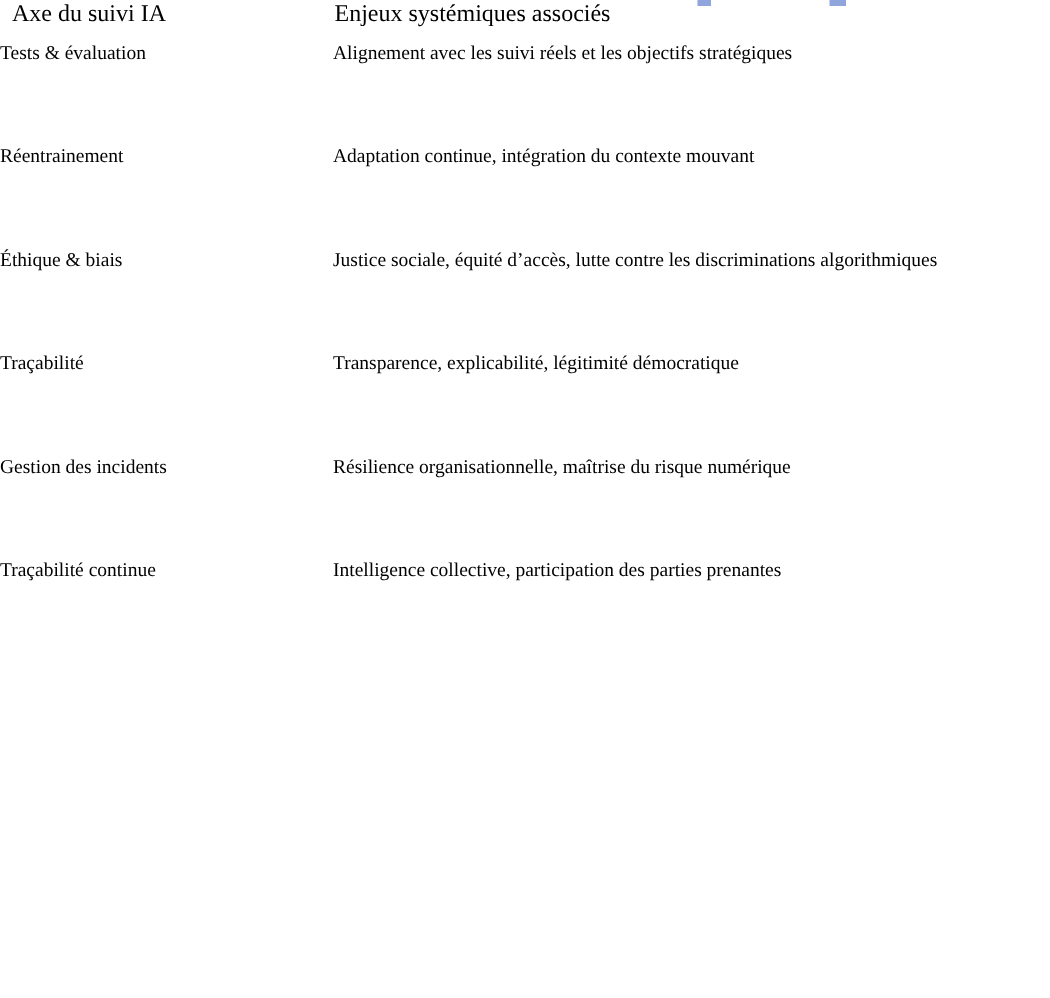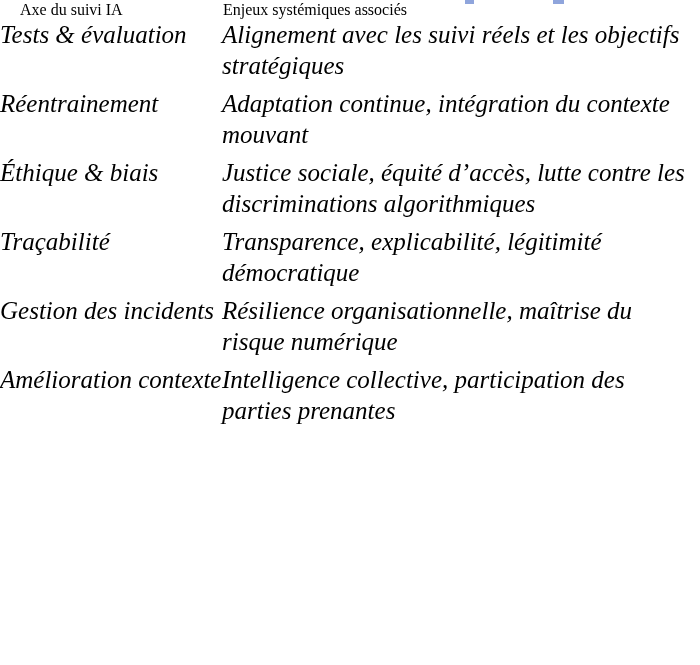--- a/index.html
+++ b/index.html
@@ -43,29 +43,28 @@
     top: 0;
     left: 0;
     width: 700px;
     border-collapse: collapse;
     table-layout: fixed;
   }
   .doc-table td {
     vertical-align: top;
     padding: 0;
     border: 0;
-    font-size: 25px;
+    font-size: 13px;
     line-height: 30.5px;
-    font-style: italic;
   }
   .col-axis   { width: 222px; }
   .col-issue  { width: 478px; }
 
   .cell-axis {
-    padding-left: 20px;
+    padding-left: 8px;
     padding-right: 2px;
     white-space: nowrap;
   }
   .cell-issue {
     padding-right: 68px;
   }
   .row-body   td { height: 69px; }
   .row-last   td { height: 60px; }
 </style>
 </head>
@@ -102,17 +101,17 @@
       </tr>
       <tr class="row-body">
         <td class="cell-axis">Traçabilité</td>
         <td class="cell-issue">Transparence, explicabilité, légitimité démocratique</td>
       </tr>
       <tr class="row-body">
         <td class="cell-axis">Gestion des incidents</td>
         <td class="cell-issue">Résilience organisationnelle, maîtrise du risque numérique</td>
       </tr>
       <tr class="row-body">
-        <td class="cell-axis">Amélioration contexte</td>
+        <td class="cell-axis">Traçabilité continue</td>
         <td class="cell-issue">Intelligence collective, participation des parties prenantes</td>
       </tr>
     </tbody>
 </table>
 
 </body></html>

